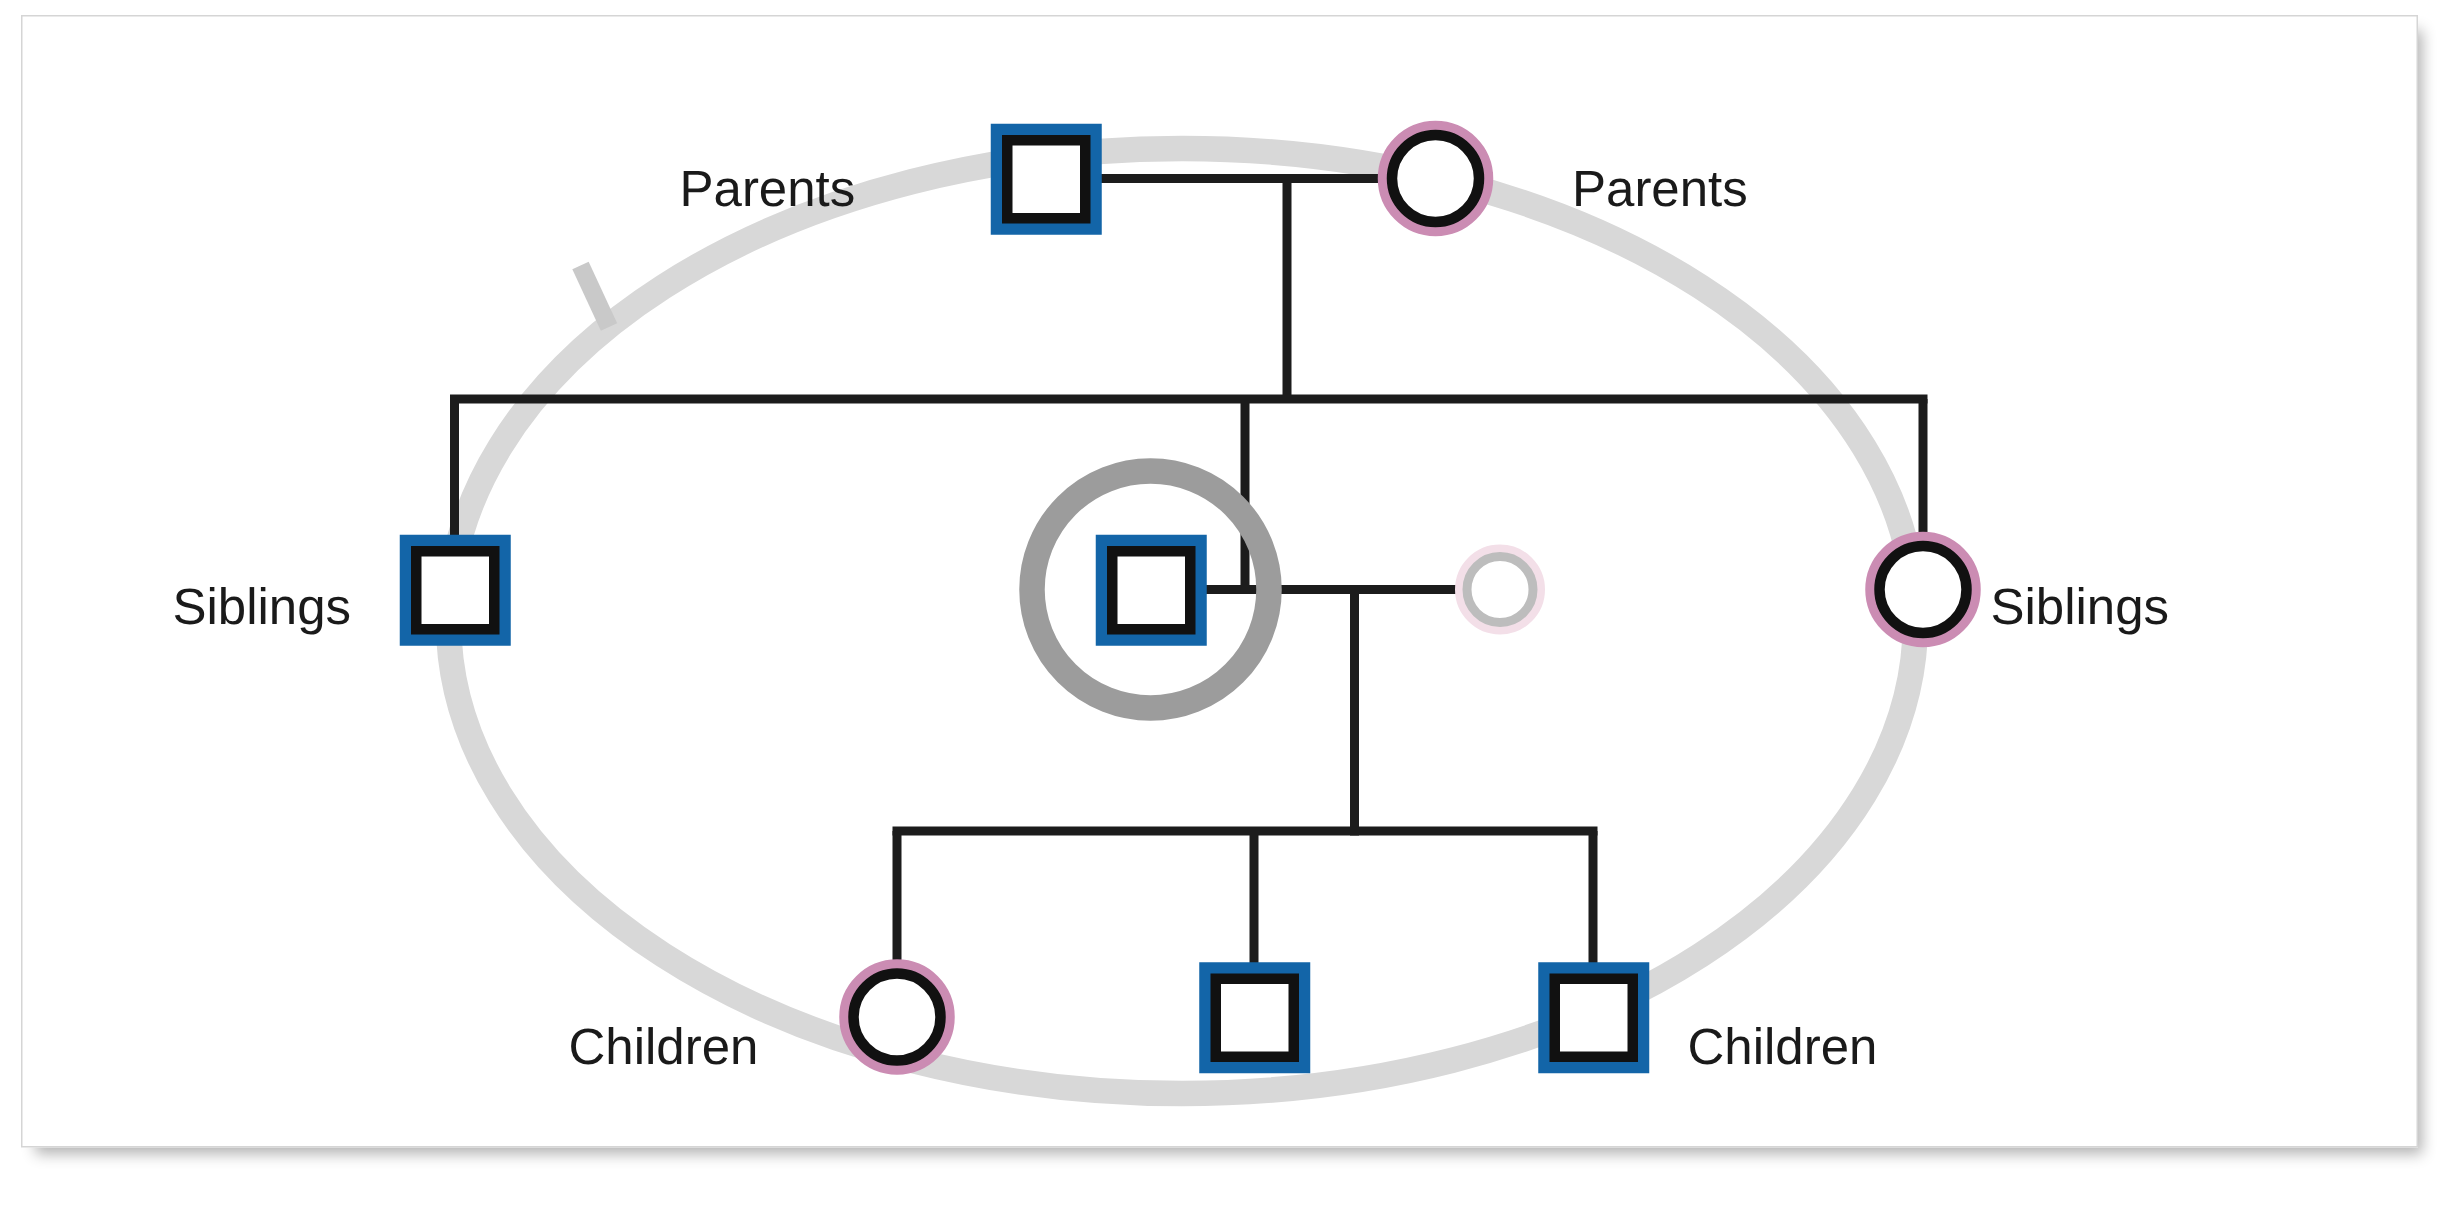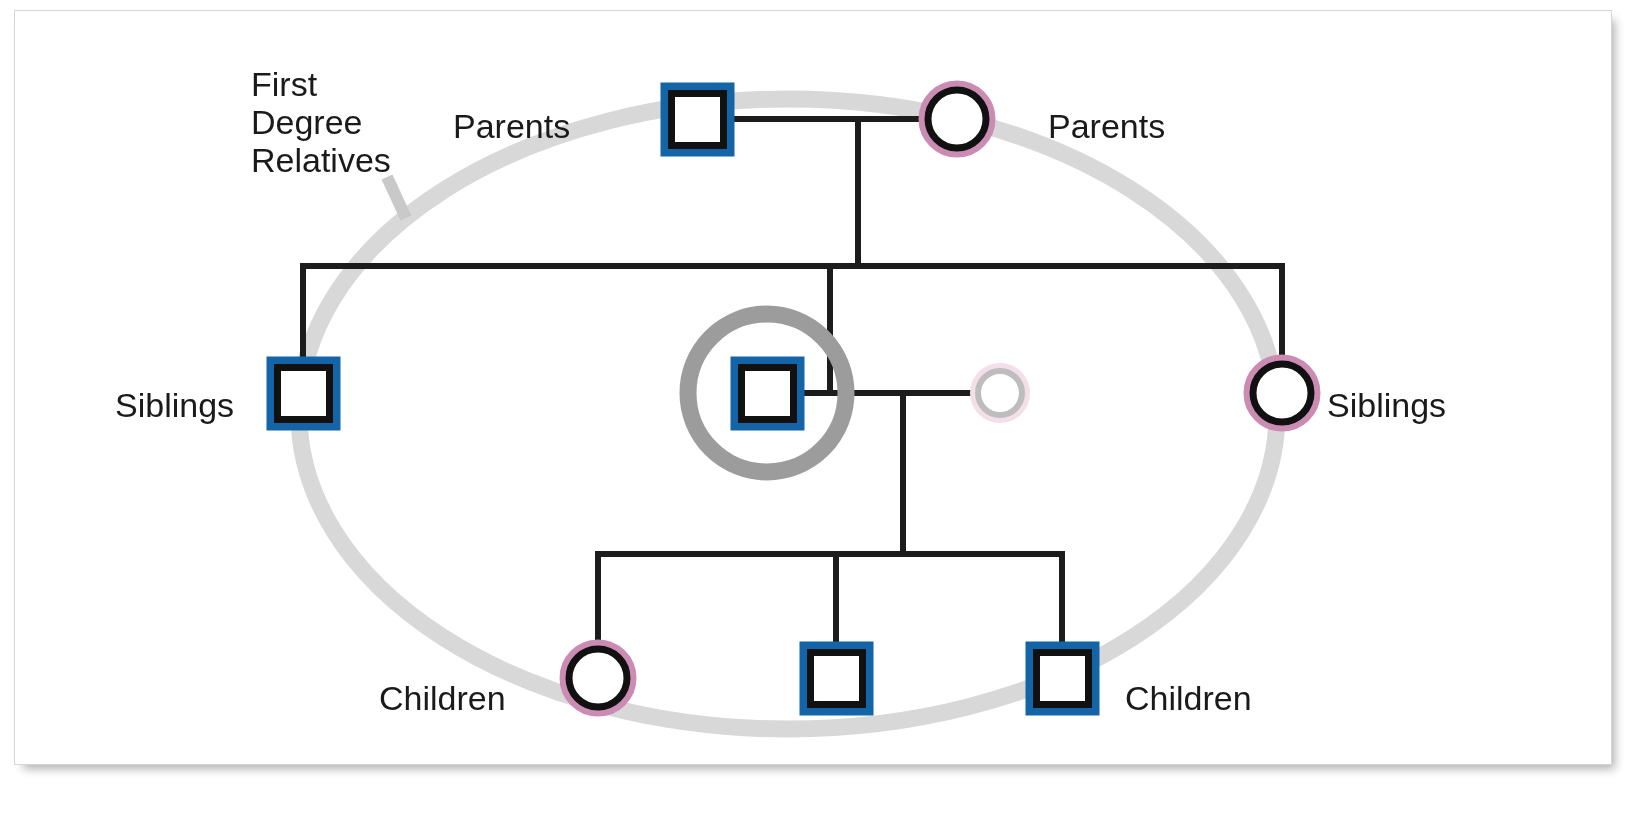--- a/index.html
+++ b/index.html
@@ -138,23 +138,20 @@
           <rect x="790" y="636" width="63" height="63" fill="#ffffff" stroke="#1365a8" stroke-width="11"></rect>
           <rect x="795.5" y="641.5" width="52" height="52" fill="#ffffff" stroke="#111111" stroke-width="7"></rect>
         </g>
 
         <g>
           <rect x="1016" y="636" width="63" height="63" fill="#ffffff" stroke="#1365a8" stroke-width="11"></rect>
           <rect x="1021.5" y="641.5" width="52" height="52" fill="#ffffff" stroke="#111111" stroke-width="7"></rect>
         </g>
       </svg>
 
-      <div class="lbl lbl-multi" style="left:236px; top:54px;">First
-Degree
-Relatives</div>
 
       <div class="lbl" style="left:438px; top:96px;">Parents</div>
 
       <div class="lbl" style="left:1033px; top:96px;">Parents</div>
 
       <div class="lbl" style="left:100px; top:375px;">Siblings</div>
 
       <div class="lbl" style="left:1312px; top:375px;">Siblings</div>
 
       <div class="lbl" style="left:364px; top:668px;">Children</div>

